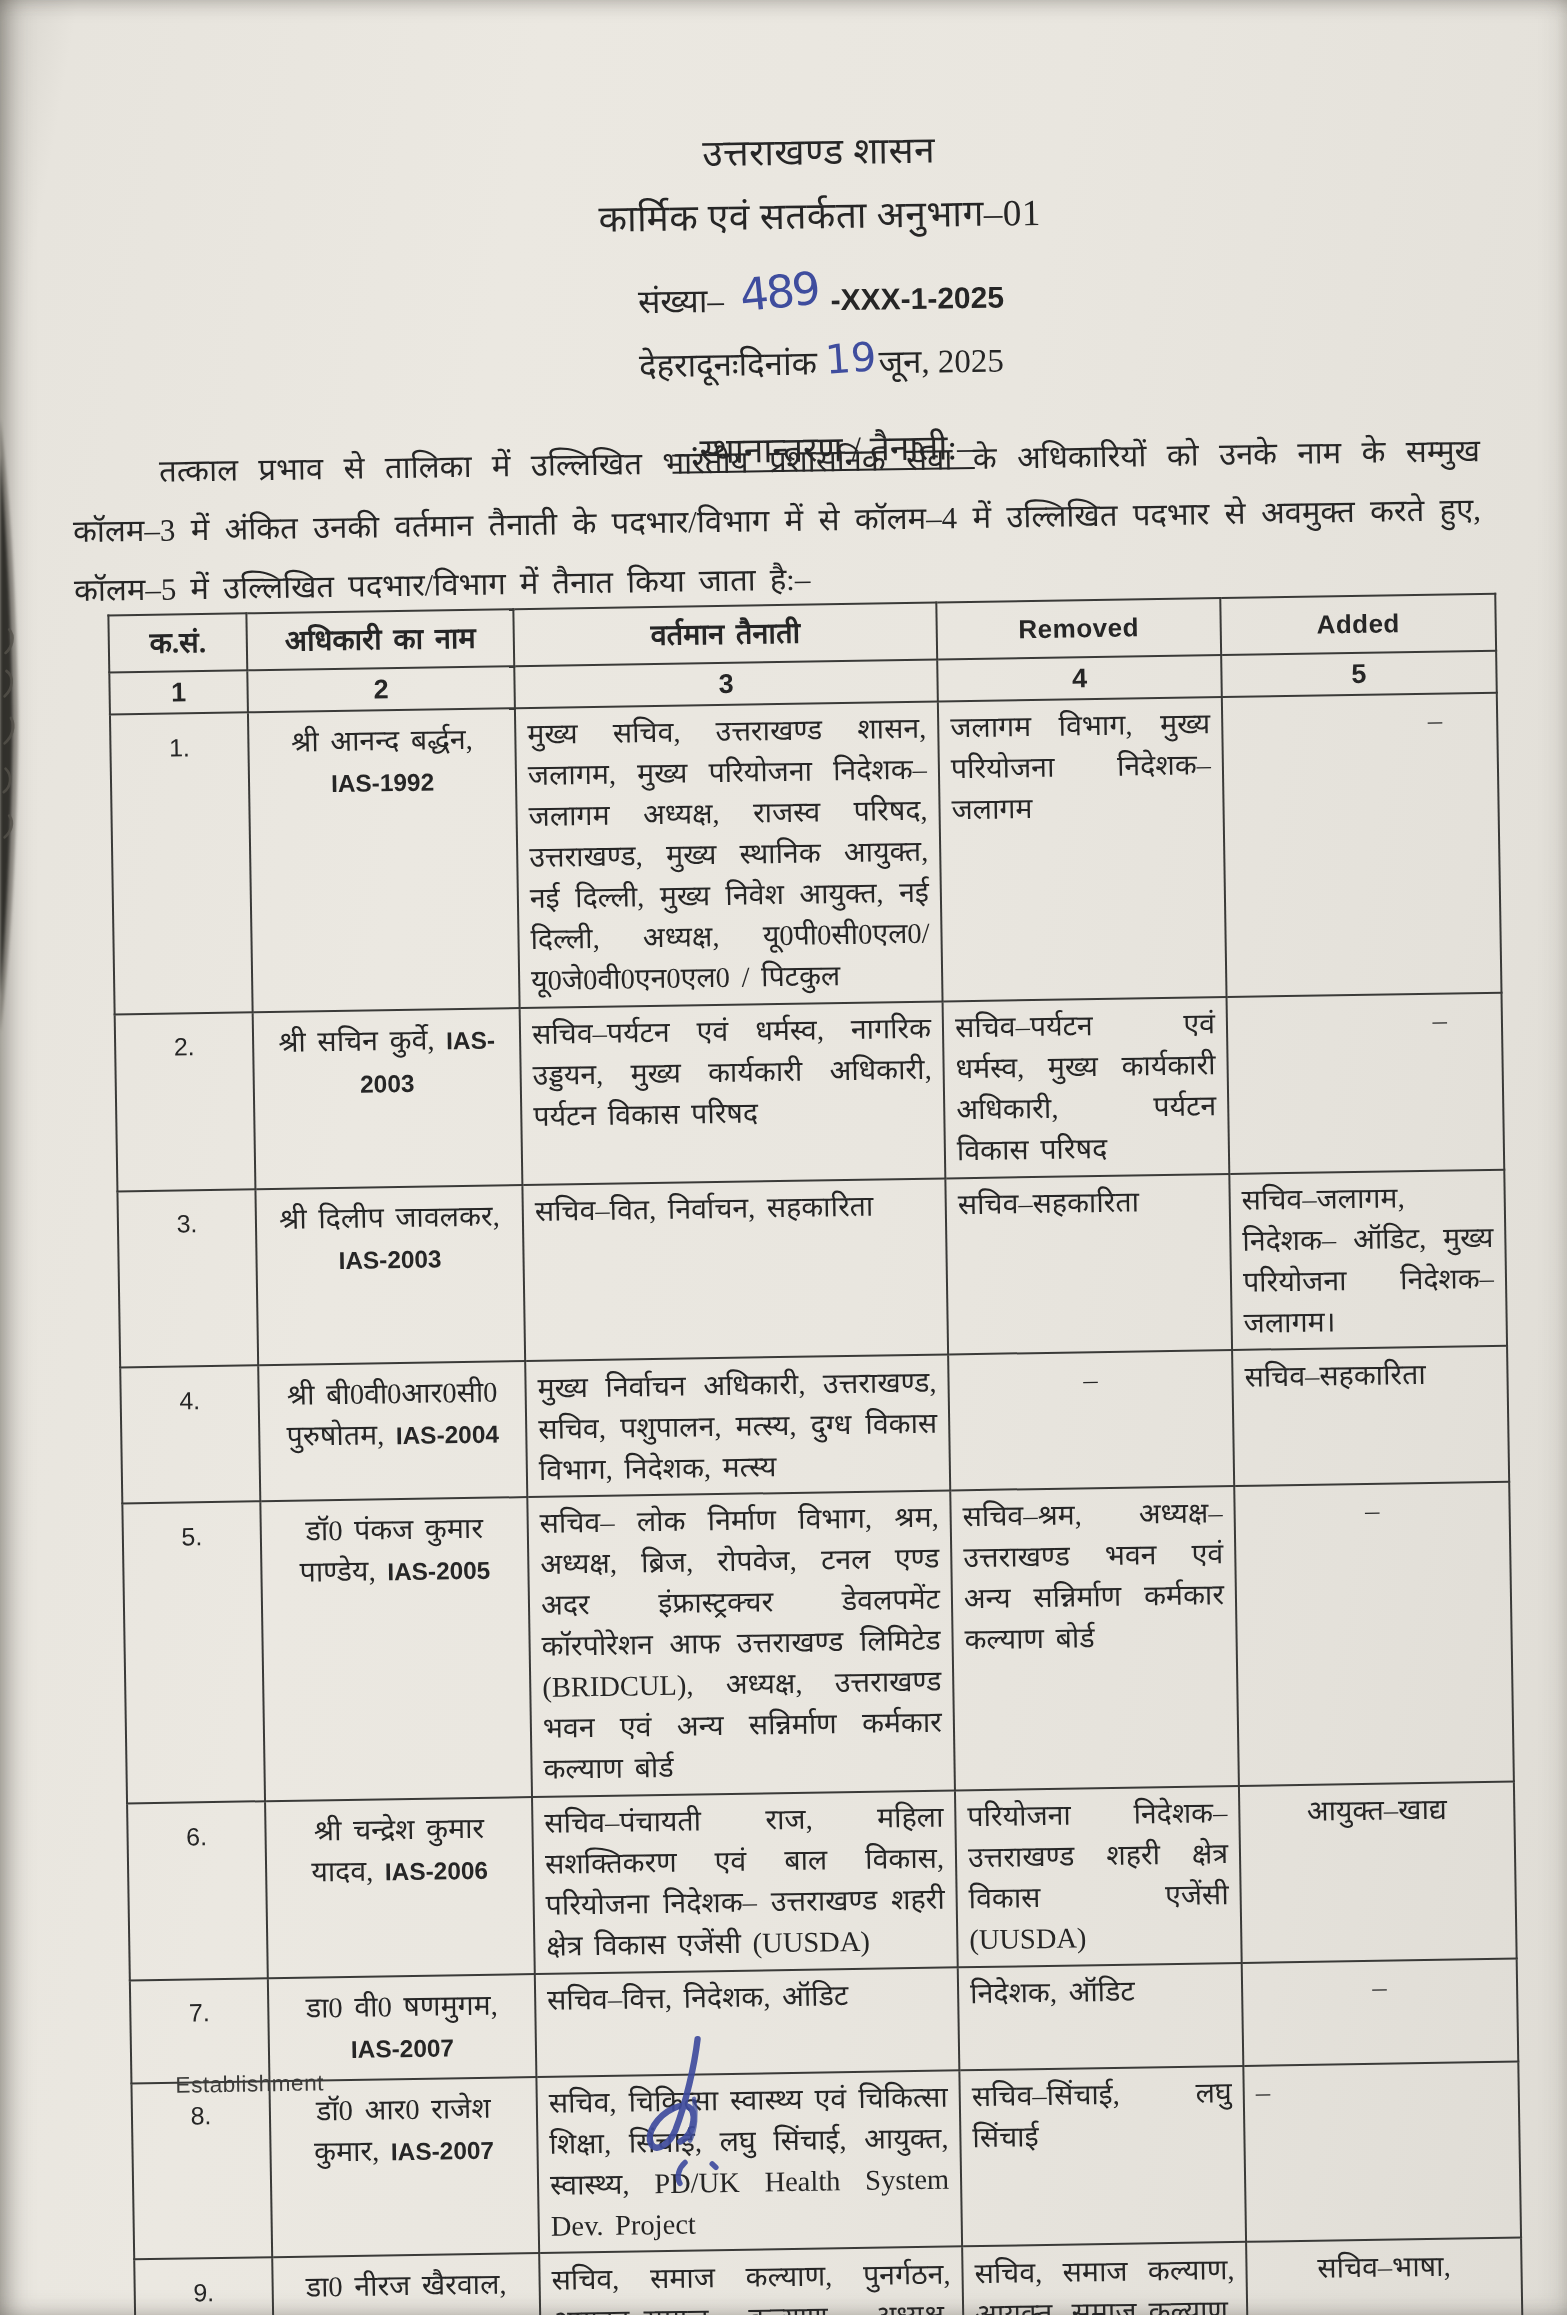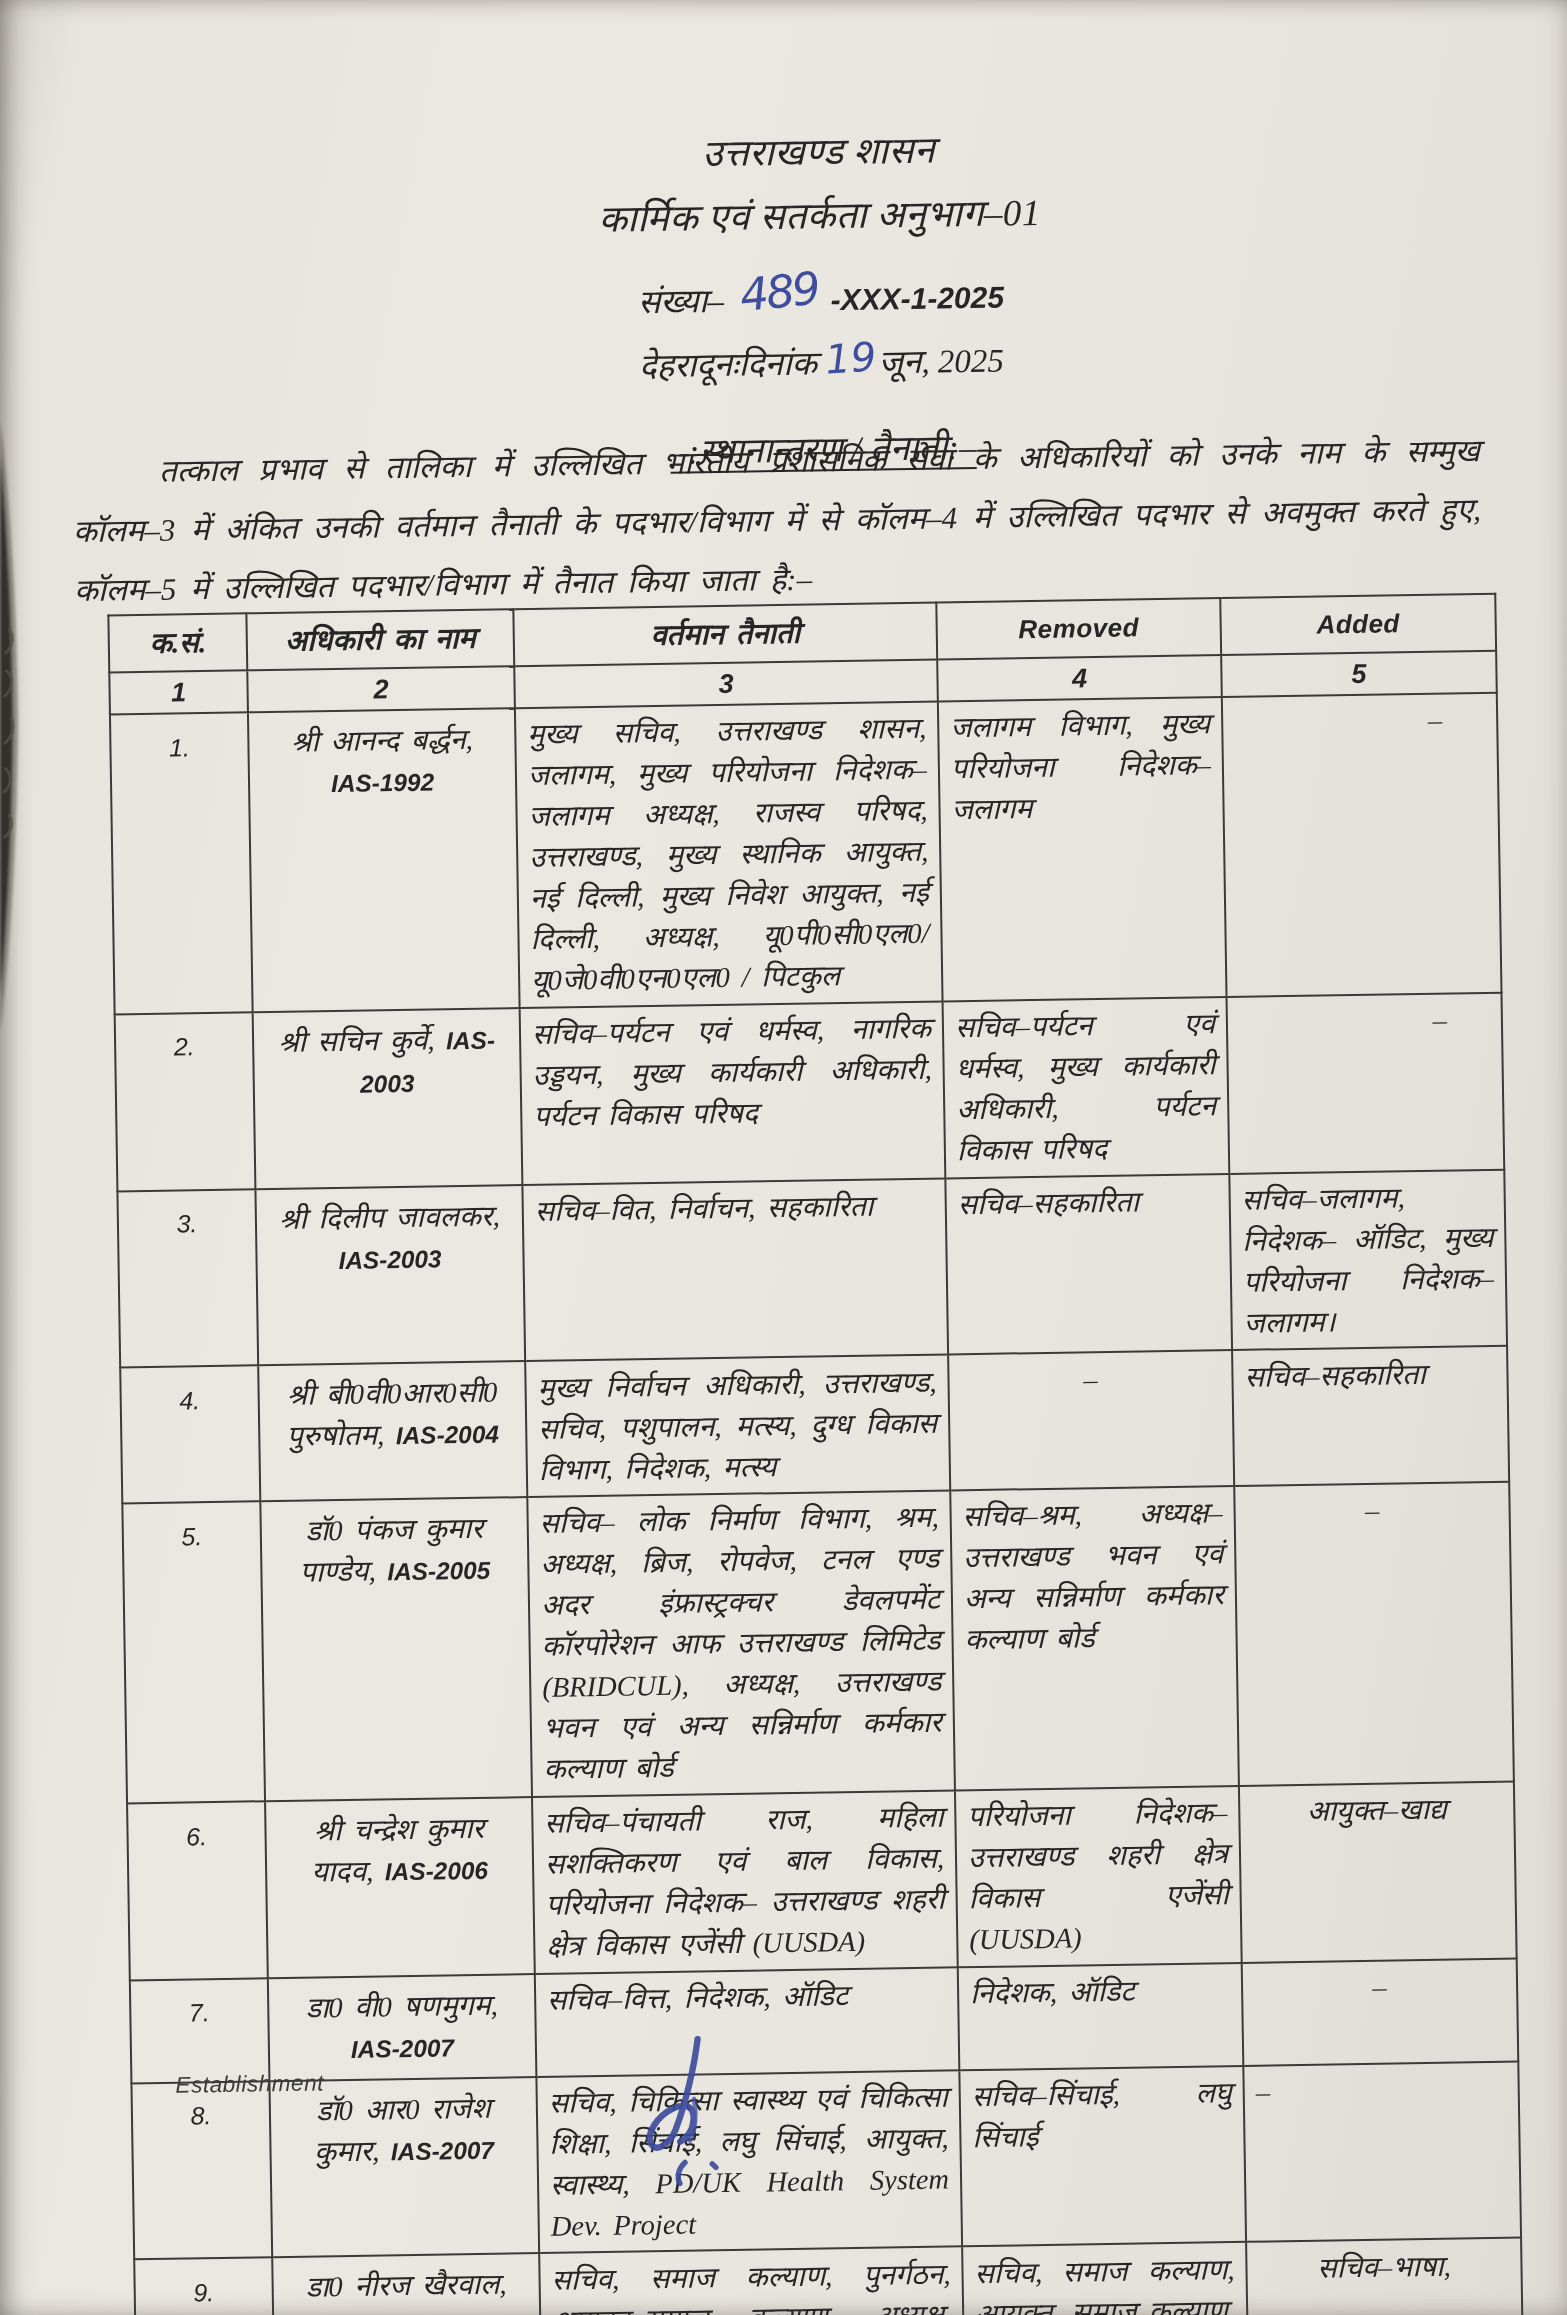--- a/index.html
+++ b/index.html
@@ -6,21 +6,20 @@
   body{width:1568px;height:2316px;overflow:hidden;background:#cfccc5;}
   .scan{
     position:relative;width:1568px;height:2316px;overflow:hidden;
     background:linear-gradient(100deg,#d6d3cc 0%,#e7e4dd 4%,#ebe8e1 28%,#e9e6df 55%,#e4e1da 82%,#dfdcd5 100%);
     box-shadow:inset 20px 0 27px -14.5px rgba(70,66,58,.55),
                inset -14.5px 0 31px -18px rgba(70,66,58,.35),
                inset 0 14.5px 23.5px -16.3px rgba(70,66,58,.30),
                inset 0 -16.3px 27px -18px rgba(70,66,58,.30);
     font-family:"Liberation Serif", serif;
     color:#262626;
-    font-style:italic;
   }
   .content{position:absolute;inset:0;transform:rotate(-0.9deg);transform-origin:50% 50%;}
 
   
   .doc-header{position:absolute;top:125px;left:0;width:100%;text-align:center;padding-left:101px;box-sizing:border-box;}
   .h-line1{font-size:37px;letter-spacing:0.5px;}
   .h-line2{font-size:37px;margin-top:12.7px;letter-spacing:0.5px;}
   .h-refblock{display:inline-block;text-align:left;margin-top:9px;font-size:33px;line-height:60px;}
   .latin-bold{font-family:"Liberation Sans",sans-serif;font-weight:bold;font-size:30px;}
   .hand{font-family:"DejaVu Sans",sans-serif;color:#3f4d9e;display:inline-block;}

